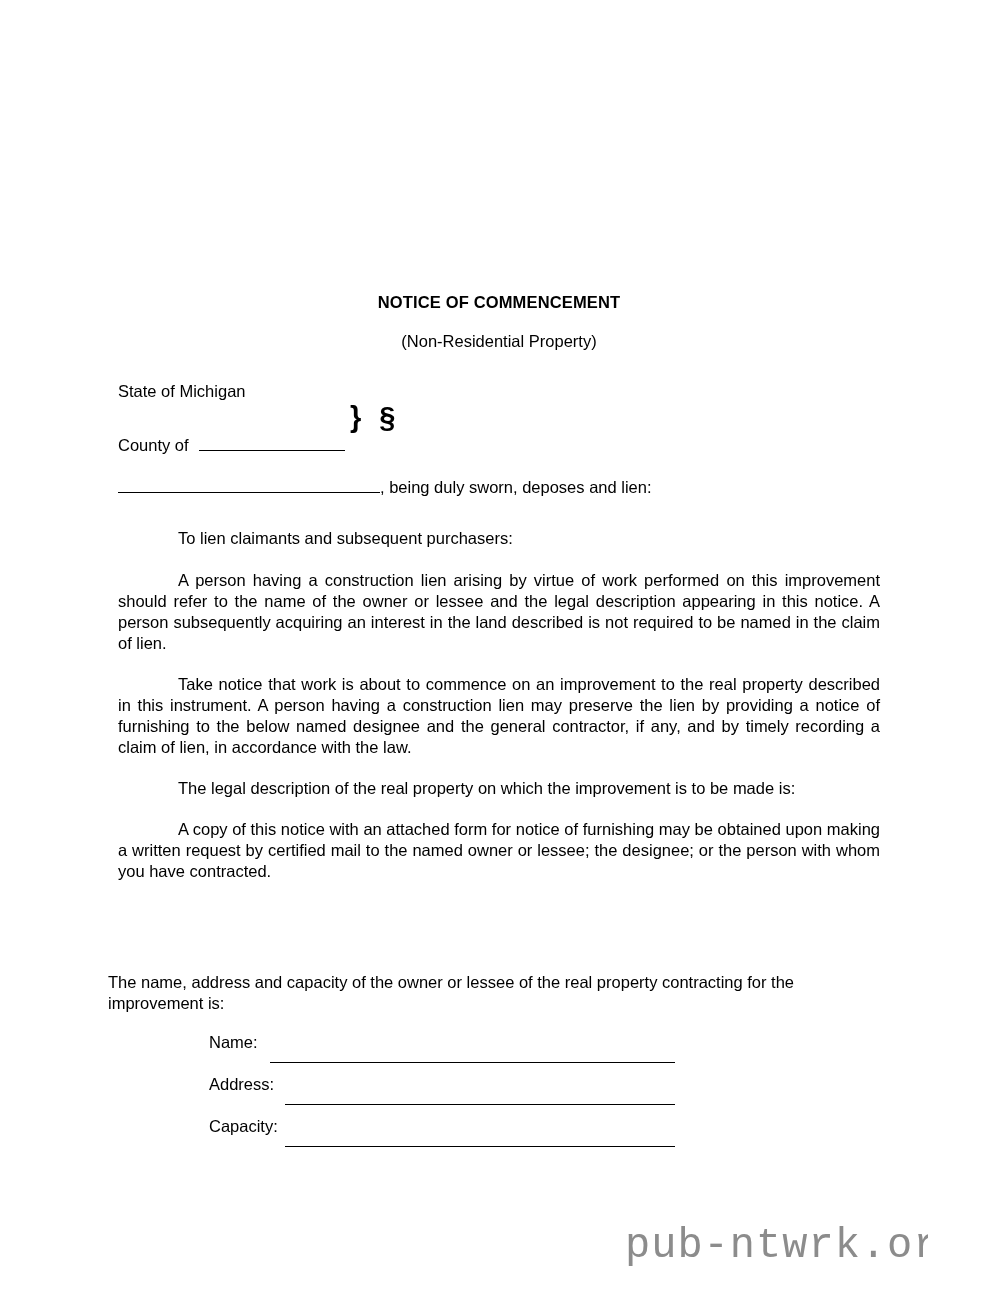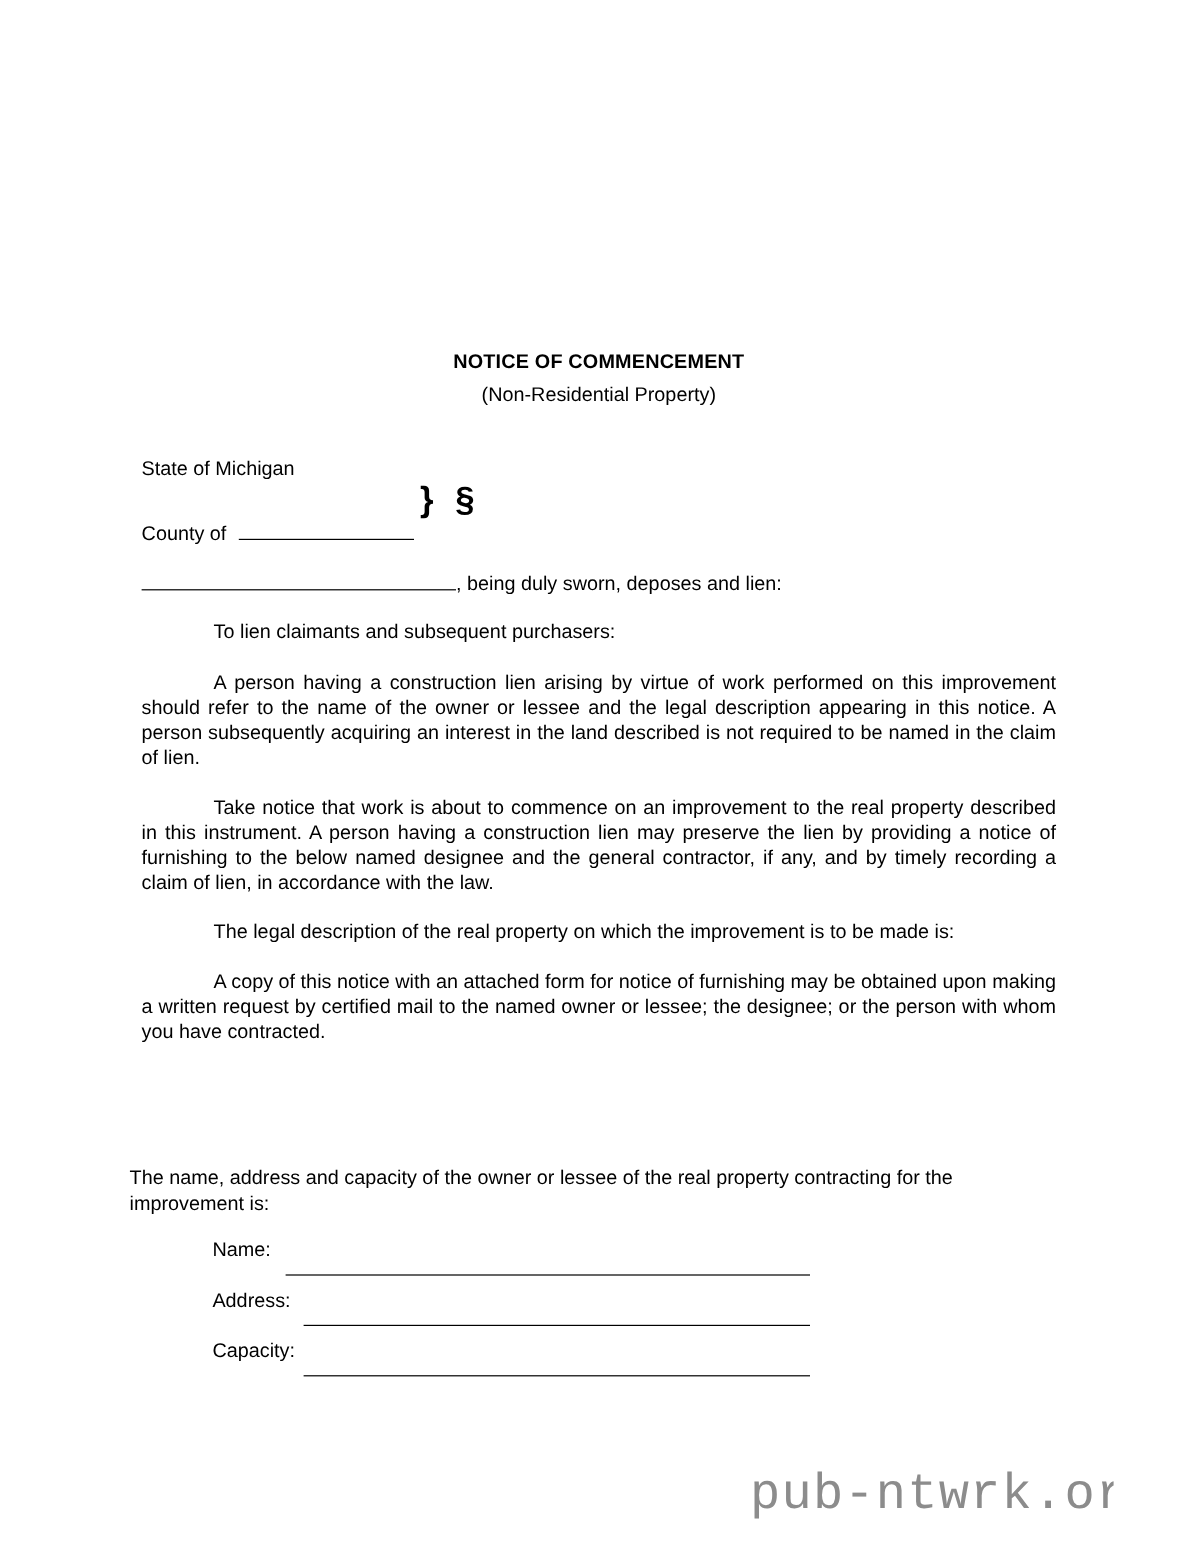--- a/index.html
+++ b/index.html
@@ -28,21 +28,21 @@
   .doc-title {
     font-size: 16.5px;
     font-weight: bold;
     letter-spacing: 0.15px;
     line-height: 21px;
   }
   .doc-subtitle {
     font-size: 16.5px;
     font-weight: normal;
     line-height: 21px;
-    margin-top: 6px;
+    margin-top: 18px;
   }
 
   
   .venue {
     position: absolute;
     left: 118px;
     top: 380px;
     width: 762px;
     font-size: 16.5px;
     line-height: 22px;
@@ -105,20 +105,21 @@
     font-size: 16.5px;
     line-height: 21px;
   }
   .para {
     text-align: justify;
     text-indent: 60px;
     margin: 0 0 20px 0;
   }
   .para.lead {
     margin-bottom: 21px;
+    margin-top: 11px;
   }
   .para.no-justify {
     text-align: left;
   }
 
   
   .owner-intro {
     position: absolute;
     left: 108px;
     top: 972px;
@@ -132,20 +133,21 @@
     position: absolute;
     left: 177px;
     top: 1033px;
     width: 703px;
     font-size: 16.5px;
   }
   .field-row {
     position: relative;
     height: 42px;
     white-space: nowrap;
+    margin-left: 32px;
   }
   .field-label {
     display: inline-block;
   }
   .field-rule {
     position: absolute;
     bottom: 12px;
     border-bottom: 1.6px solid #000;
     height: 0;
   }

